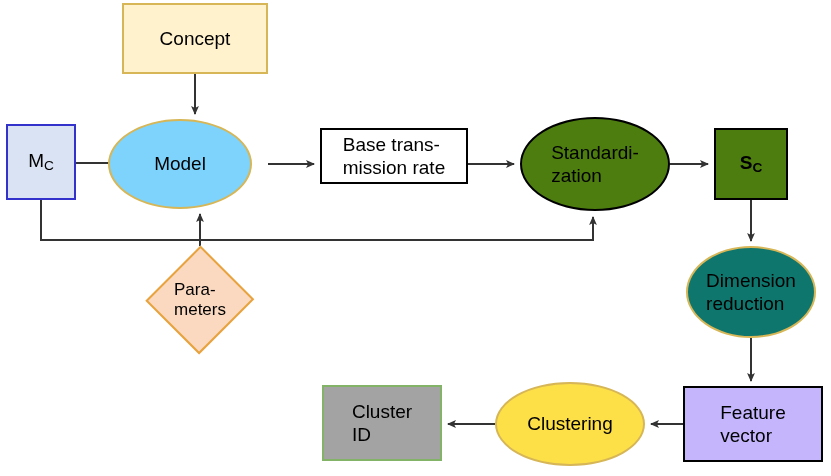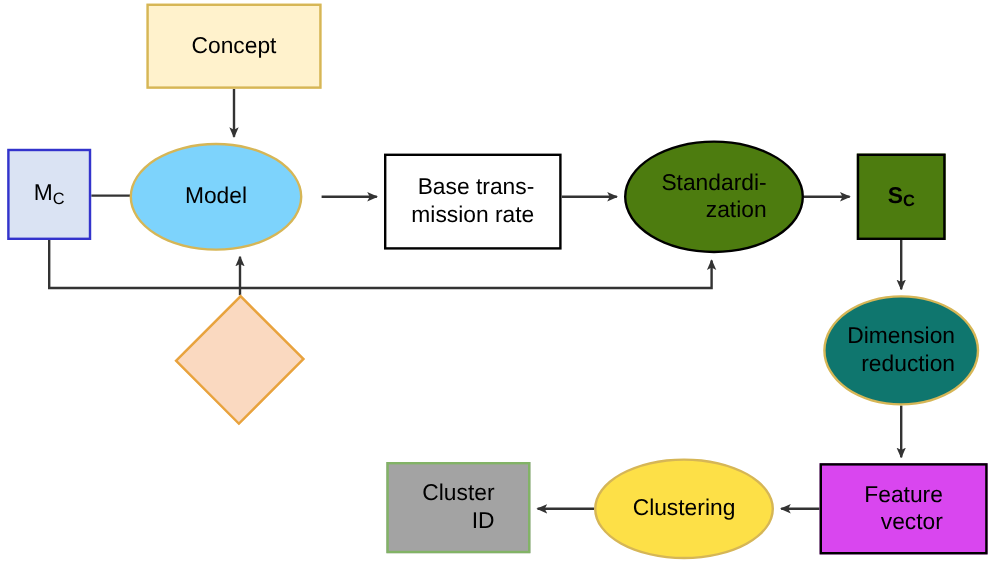--- a/index.html
+++ b/index.html
@@ -23,21 +23,21 @@
     top: 0;
     width: 831px;
     height: 476px;
   }
   .node {
     position: absolute;
     box-sizing: border-box;
     display: flex;
     align-items: center;
     justify-content: center;
-    text-align: right;
+    text-align: left;
     color: #000000;
     font-size: 19px;
     line-height: 1.22;
     z-index: 5;
   }
   .node .lbl {
     display: block;
     white-space: pre-line;
     padding: 0 4px;
   }
@@ -105,39 +105,41 @@
   <div id="node-layer">
       <div class="node shape-rect" style="left: 122px; top: 3px; width: 146px; height: 71px; background: rgb(255, 242, 204); border-color: rgb(214, 182, 86);">
         <span class="lbl">Concept</span>
       </div>
       <div class="node shape-rect" style="left: 6px; top: 124px; width: 70px; height: 76px; background: rgb(218, 227, 243); border-color: rgb(51, 51, 204);">
         <span class="lbl">M<sub>C</sub></span>
       </div>
       <div class="node shape-ellipse" style="left: 108px; top: 119px; width: 144px; height: 90px; background: #7dd3fc; border-color: rgb(214, 182, 86);">
         <span class="lbl">Model</span>
       </div>
-      <div class="node shape-rect" style="left: 320px; top: 128px; width: 148px; height: 80px; background: rgb(255, 255, 255); border-color: rgb(0, 0, 0);">
+      <div class="node shape-rect" style="left: 320px; top: 128px; width: 148px; height: 56px; background: rgb(255, 255, 255); border-color: rgb(0, 0, 0);">
         <span class="lbl">Base trans-
 mission rate</span>
       </div>
       <div class="node shape-ellipse" style="left: 520px; top: 117px; width: 150px; height: 94px; background: #4d7c0f; border-color: rgb(0, 0, 0);">
         <span class="lbl">Standardi-
 zation</span>
       </div>
       <div class="node shape-rect" style="left: 714px; top: 128px; width: 74px; height: 72px; background: #4d7c0f; border-color: rgb(0, 0, 0); font-weight: bold;">
         <span class="lbl">S<sub>C</sub></span>
       </div>
       <div class="node shape-diamond" style="left: 146px; top: 245px; width: 108px; height: 110px;">
         <div class="diamond-face" style="background: rgb(250, 217, 192); border-color: rgb(232, 163, 61);"></div>
+        <span class="lbl diamond-text">Para-
+meters</span>
       </div>
       <div class="node shape-ellipse" style="left: 686px; top: 246px; width: 130px; height: 92px; background: #0f766e; border-color: rgb(214, 182, 86);">
         <span class="lbl">Dimension
 reduction</span>
       </div>
-      <div class="node shape-rect" style="left: 683px; top: 386px; width: 140px; height: 76px; background: #d946ef; border-color: rgb(0, 0, 0);">
+      <div class="node shape-rect" style="left: 683px; top: 386px; width: 140px; height: 76px; background: #c4b5fd; border-color: rgb(0, 0, 0);">
         <span class="lbl">Feature
 vector</span>
       </div>
       <div class="node shape-ellipse" style="left: 495px; top: 382px; width: 150px; height: 84px; background: #fde047; border-color: rgb(214, 182, 86);">
         <span class="lbl">Clustering</span>
       </div>
       <div class="node shape-rect" style="left: 322px; top: 385px; width: 120px; height: 76px; background: #a3a3a3; border-color: rgb(130, 179, 102);">
         <span class="lbl">Cluster
 ID</span>
       </div>

